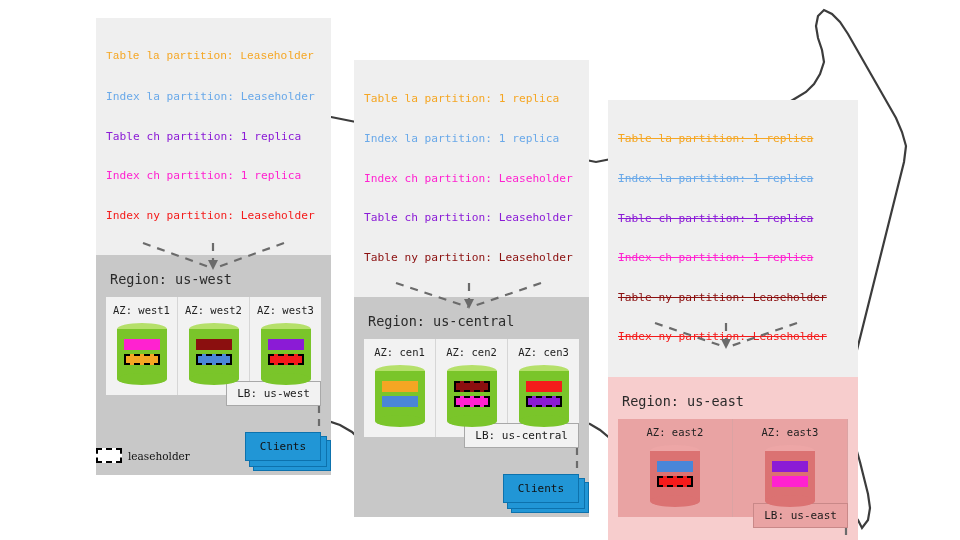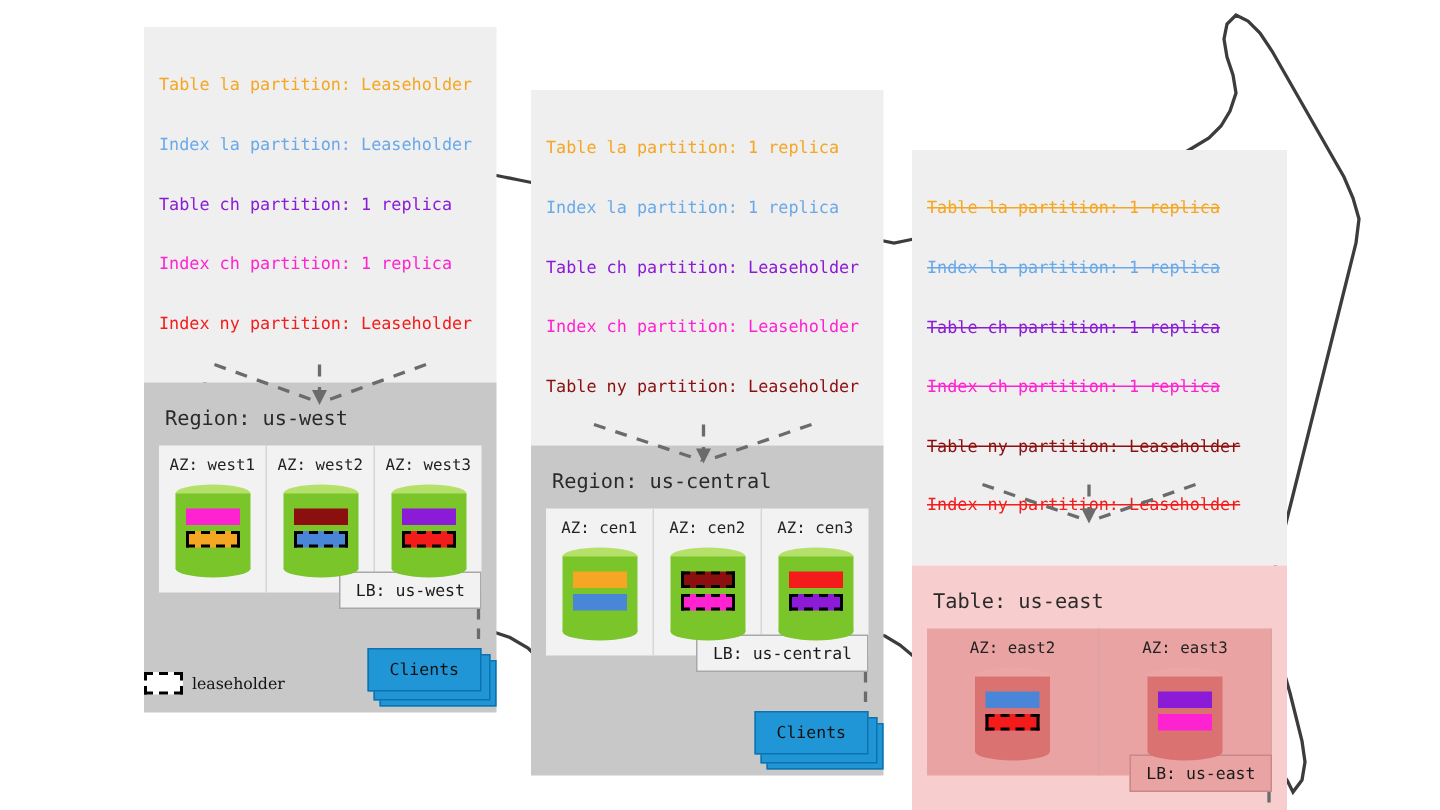--- a/index.html
+++ b/index.html
@@ -103,21 +103,21 @@
            L436,138 L426,136 L416,134 L406,132 L396,130 L386,128 L376,126 L366,124
            L356,122 L346,120 L336,118 L326,116 L316,114 L306,112 L296,110 L286,108
            L276,106 L266,104 L256,102 L246,100 L236,98 L226,96 L216,94 L206,92
            L196,90 L186,88 L176,86 L166,84 L156,80 L150,68 L148,52 L146,40 Z" opacity="0.85" transform="translate(0,0)"></path>
   <path fill="none" stroke="#1a1a1a" stroke-width="2.2" d="M862,120 C870,128 878,138 882,150 C886,162 884,176 878,186
            C872,196 862,202 854,196" opacity="0.0"></path>
 </svg>
 
 <div class="region-block" id="block-us-west" style="left:96px;top:18px;width:235px;">
   <div class="legend-panel">
-    <span class="legend-line" style="color: rgb(245, 166, 35);">Table la partition: Leaseholder</span>
+    <span class="legend-line" style="color: rgb(245, 166, 35); font-family: Liberation Mono, monospace;">Table la partition: Leaseholder</span>
     <span class="legend-line" style="color: rgb(106, 169, 233);">Index la partition: Leaseholder</span>
     <span class="legend-line" style="color: rgb(139, 27, 214);">Table ch partition: 1 replica</span>
     <span class="legend-line" style="color: rgb(255, 34, 208);">Index ch partition: 1 replica</span>
     <span class="legend-line" style="color: rgb(244, 27, 27);">Index ny partition: Leaseholder</span>
   </div>
   <div class="region-body west">
     <div class="region-title">Region: us-west</div>
     <div class="az-row">
       <div class="az-cell">
         <div class="az-label">AZ: west1</div>
@@ -167,22 +167,22 @@
         <div class="clients-box">Clients</div>
       </div>
     </div>
   </div>
 </div>
 
 <div class="region-block" id="block-us-central" style="left:354px;top:60px;width:235px;">
   <div class="legend-panel">
     <span class="legend-line" style="color: rgb(245, 166, 35);">Table la partition: 1 replica</span>
     <span class="legend-line" style="color: rgb(106, 169, 233);">Index la partition: 1 replica</span>
+    <span class="legend-line" style="color: rgb(255, 34, 208);">Index ch partition: Leaseholder</span>
     <span class="legend-line" style="color: rgb(139, 27, 214);">Table ch partition: Leaseholder</span>
-    <span class="legend-line" style="color: rgb(255, 34, 208);">Index ch partition: Leaseholder</span>
     <span class="legend-line" style="color: rgb(139, 15, 15);">Table ny partition: Leaseholder</span>
   </div>
   <div class="region-body central">
     <div class="region-title">Region: us-central</div>
     <div class="az-row">
       <div class="az-cell">
         <div class="az-label">AZ: cen1</div>
         <div class="cyl">
           <div class="top"></div>
           <div class="body"></div>
@@ -235,21 +235,21 @@
 <div class="region-block" id="block-us-east" style="left:608px;top:100px;width:250px;">
   <div class="legend-panel">
     <span class="legend-line struck" style="color: rgb(245, 166, 35);">Table la partition: 1 replica</span>
     <span class="legend-line struck" style="color: rgb(106, 169, 233);">Index la partition: 1 replica</span>
     <span class="legend-line struck" style="color: rgb(139, 27, 214);">Table ch partition: 1 replica</span>
     <span class="legend-line struck" style="color: rgb(255, 34, 208);">Index ch partition: 1 replica</span>
     <span class="legend-line struck" style="color: rgb(139, 15, 15);">Table ny partition: Leaseholder</span>
     <span class="legend-line struck" style="color: rgb(244, 27, 27);">Index ny partition: Leaseholder</span>
   </div>
   <div class="region-body east">
-    <div class="region-title">Table: us-east</div>
+    <div class="region-title">Region: us-east</div>
     <div class="az-row east">
       <div class="az-cell">
         <div class="az-label">AZ: east2</div>
         <div class="cyl off">
           <div class="top"></div>
           <div class="body"></div>
           <div class="bot"></div>
           <div class="bars">
             <div class="bar" style="background: rgb(74, 134, 216);"></div>
             <div class="bar lease" style="background: rgb(244, 27, 27);"></div>

